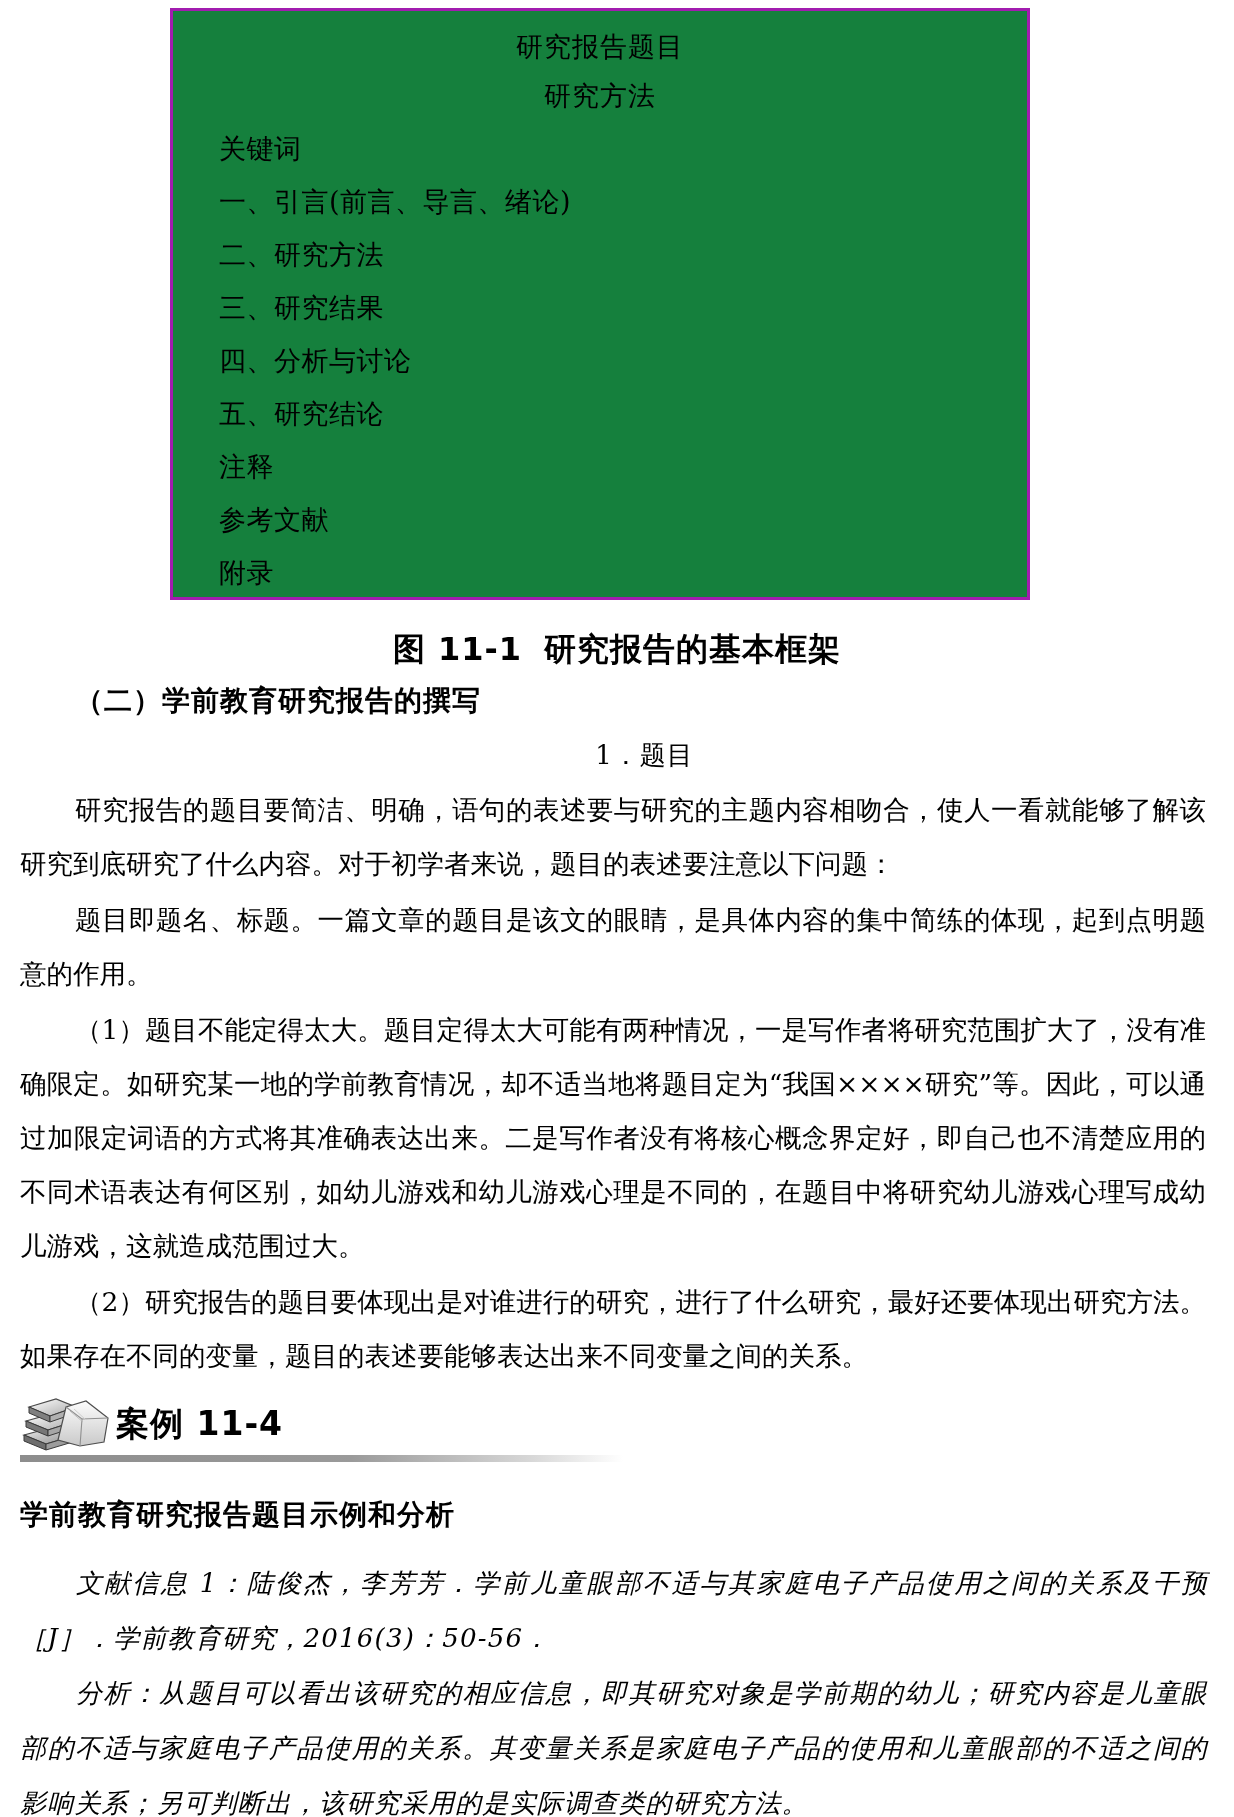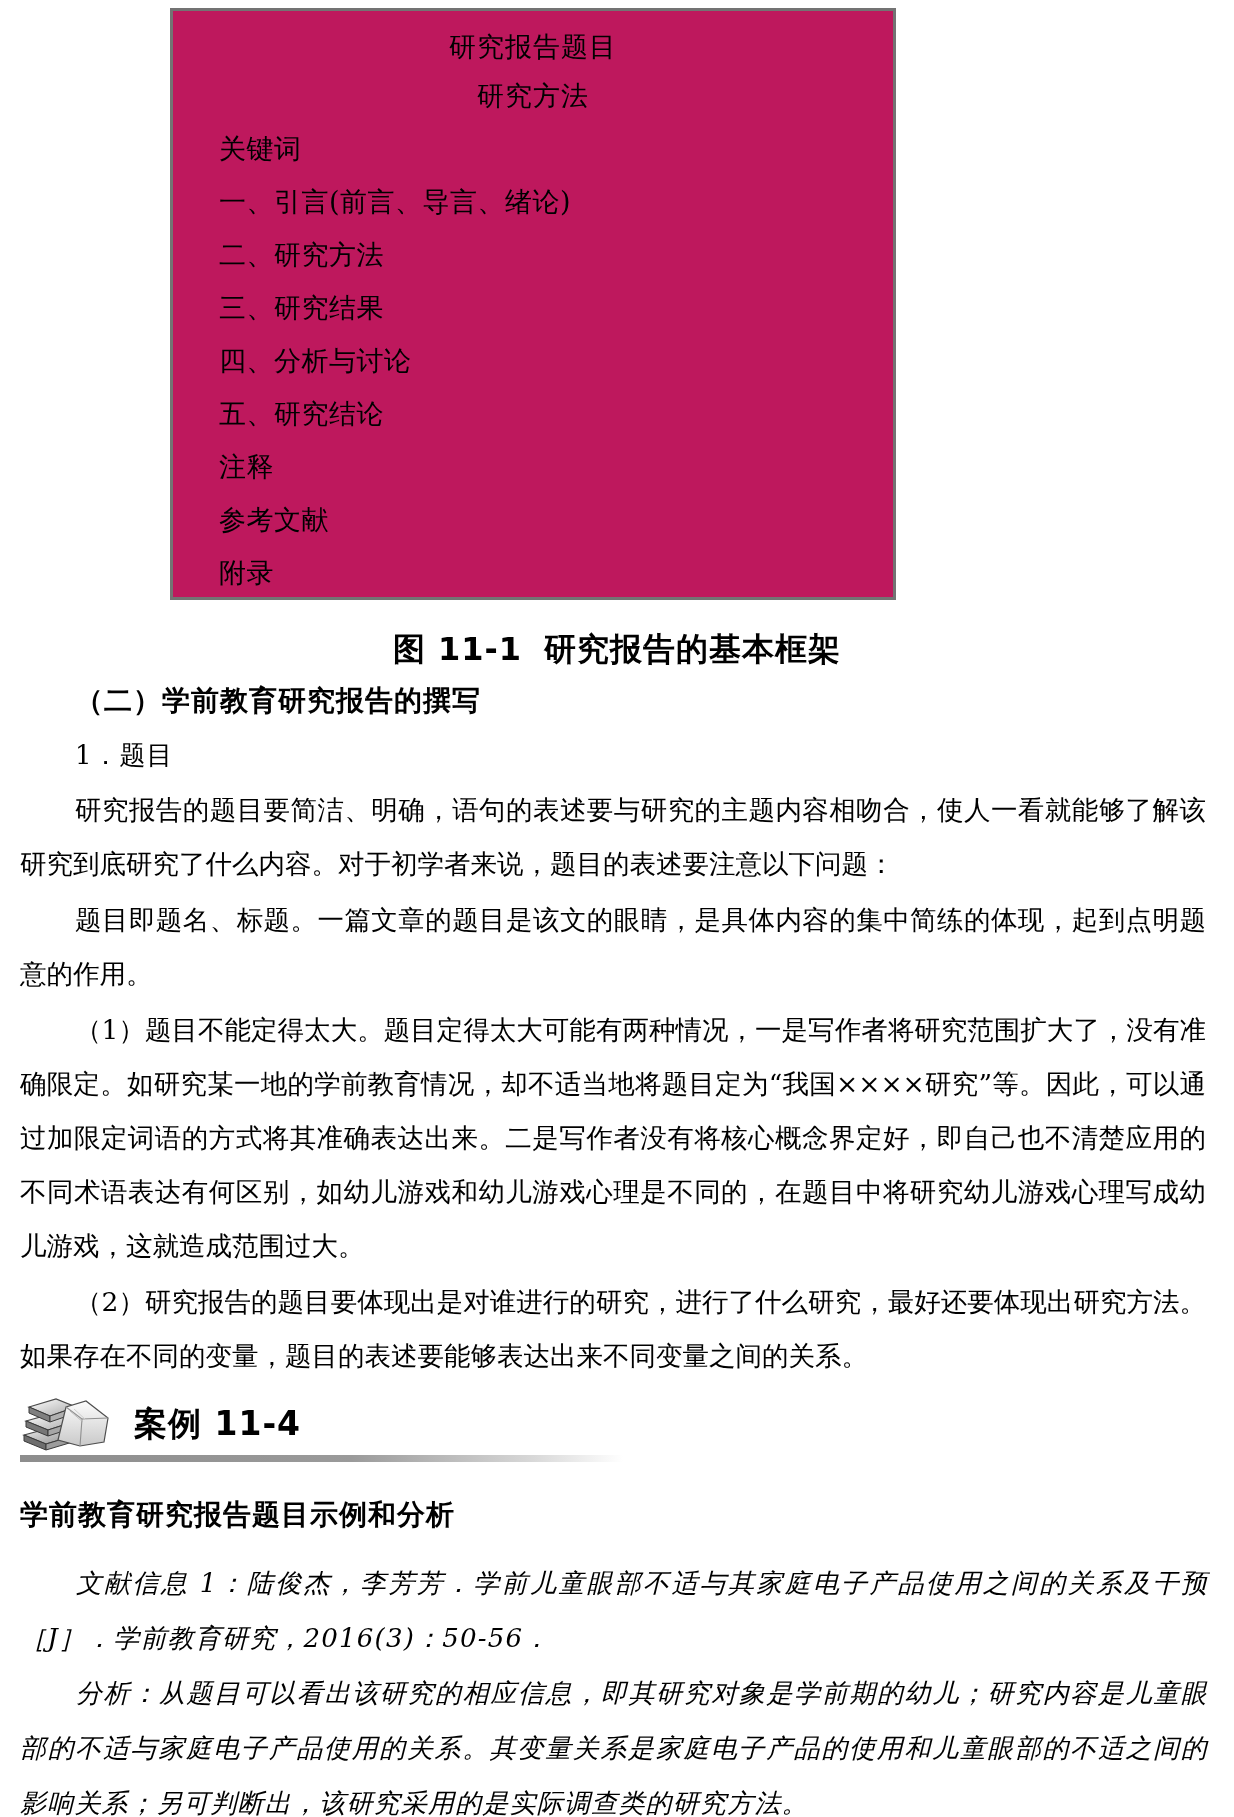--- a/index.html
+++ b/index.html
@@ -21,25 +21,25 @@
     width: 1234px;
     height: 1817px;
     box-sizing: border-box;
   }
 
   
   .figure-box {
     position: absolute;
     left: 170px;
     top: 8px;
-    width: 726px;
+    width: 860px;
     height: 592px;
-    border: 3px solid #737373;
+    border: 3px solid #a21caf;
     box-sizing: border-box;
-    background: #be185d;
+    background: #15803d;
   }
   .fig-center {
     text-align: center;
     font-size: 27px;
     line-height: 1.0;
     letter-spacing: 1px;
   }
   .fig-title {
     margin-top: 22px;
   }
@@ -90,20 +90,21 @@
     line-height: 1.5;
   }
 
   h3.sub-sub-heading {
     margin: 14px 0 8px 0;
     padding-left: 55px;
     font-size: 26px;
     font-weight: normal;
     letter-spacing: 1px;
     line-height: 1.5;
+    text-align: center;
   }
 
   p.body-para {
     margin: 0 0 2px 0;
     font-size: 26.5px;
     line-height: 54px;
     text-indent: 55px;
     text-align: justify;
     text-justify: inter-character;
     letter-spacing: 0px;
@@ -127,21 +128,21 @@
     height: 66px;
     flex: 0 0 92px;
     position: relative;
   }
   .case-label {
     font-size: 33px;
     font-weight: bold;
     font-family: "DejaVu Sans", "Liberation Sans", sans-serif;
     letter-spacing: 1px;
     padding-bottom: 4px;
-    margin-left: 22px;
+    margin-left: 4px;
   }
   .case-rule {
     margin-top: 4px;
     width: 603px;
     height: 7px;
     background: linear-gradient(to right, #8d8d8d 0%, #9a9a9a 55%, #d8d8d8 85%, #ffffff 100%);
   }
   .case-title {
     margin-top: 34px;
     text-align: left;

